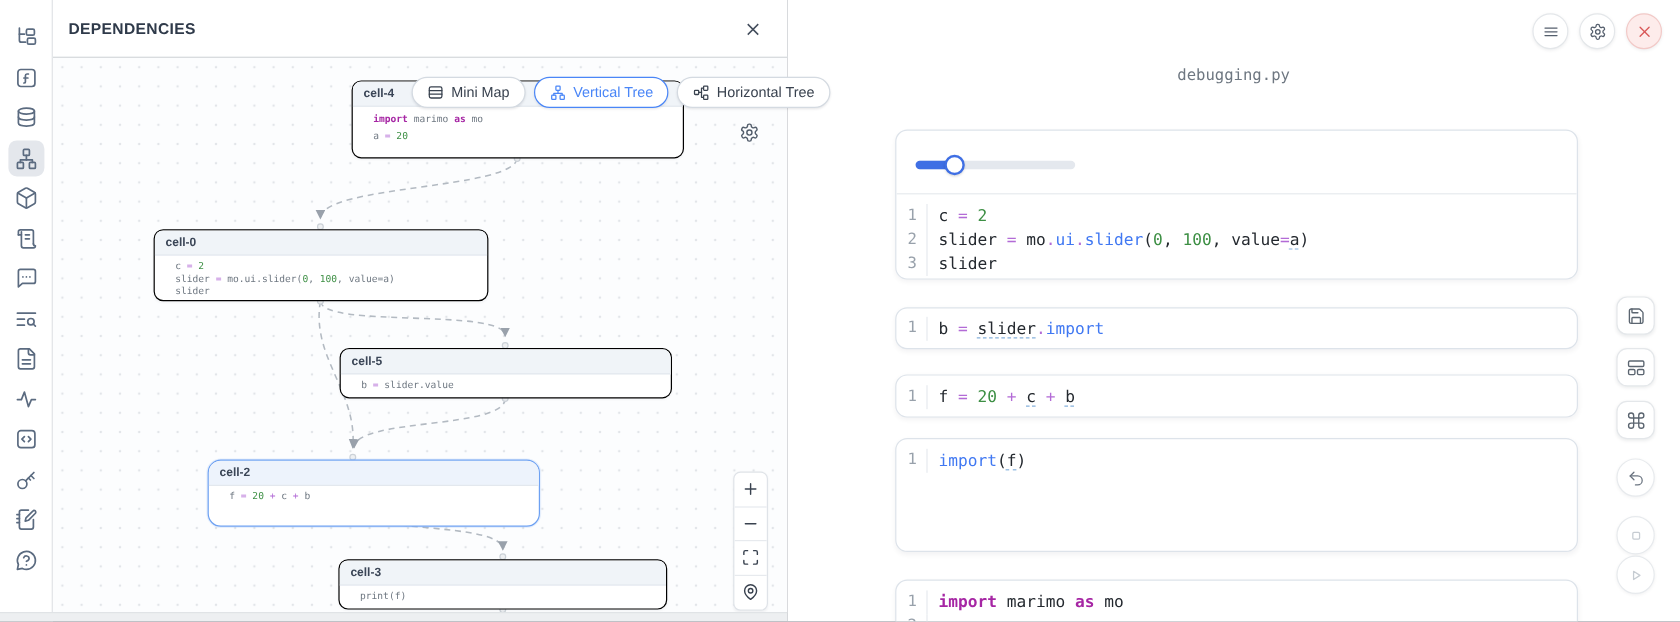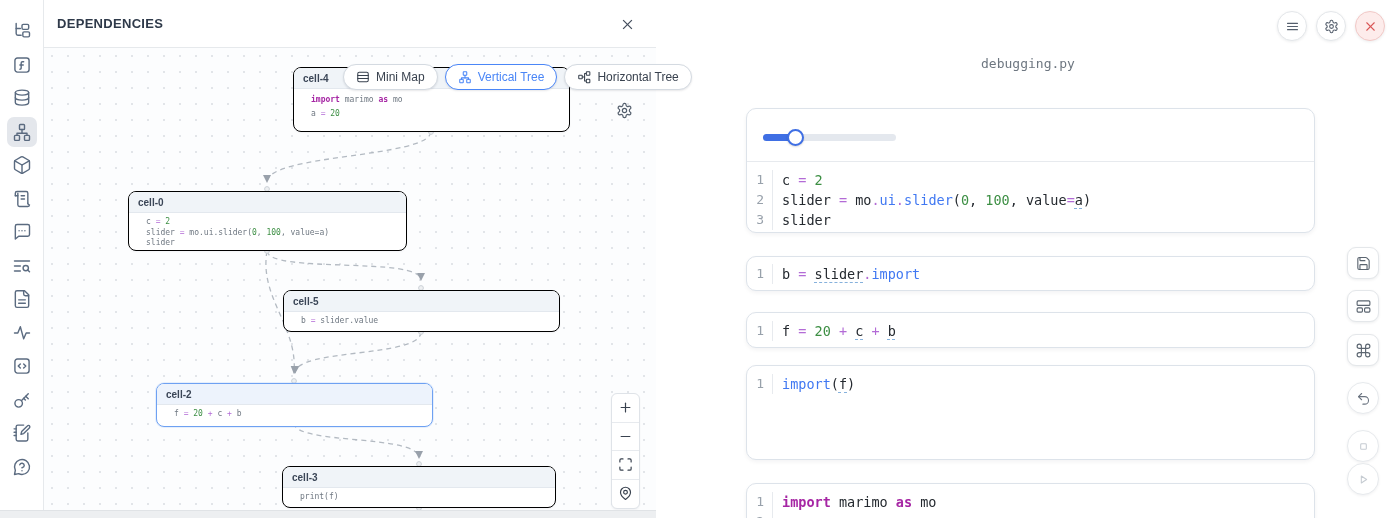--- a/index.html
+++ b/index.html
@@ -288,21 +288,21 @@
         <div class="code-row"><span class="code-text"><span class="tk-p2">slider </span><span class="tk-o">=</span><span class="tk-p2"> mo.ui.slider(</span><span class="tk-n">0</span><span class="tk-p2">, </span><span class="tk-n">100</span><span class="tk-p2">, value=a)</span></span></div>
         <div class="code-row"><span class="code-text"><span class="tk-p2">slider</span></span></div>
       </div>
   </div>
   <div class="gnode" style="left:283px; top:290px; width:277px; height:42px;">
     <div class="gnode-header">cell-5</div>
     <div class="gnode-body">
         <div class="code-row"><span class="code-text"><span class="tk-p2">b </span><span class="tk-o">=</span><span class="tk-p2"> slider.value</span></span></div>
       </div>
   </div>
-  <div class="gnode selected" style="left:156px; top:383px; width:277px; height:44px;">
+  <div class="gnode selected" style="left:173px; top:383px; width:277px; height:56px;border-radius:11px;">
     <div class="gnode-header">cell-2</div>
     <div class="gnode-body">
         <div class="code-row"><span class="code-text"><span class="tk-p2">f </span><span class="tk-o">=</span><span class="tk-p2"> </span><span class="tk-n">20</span><span class="tk-p2"> </span><span class="tk-o">+</span><span class="tk-p2"> c </span><span class="tk-o">+</span><span class="tk-p2"> b</span></span></div>
       </div>
   </div>
   <div class="gnode" style="left:282px; top:466px; width:274px; height:42px;">
     <div class="gnode-header">cell-3</div>
     <div class="gnode-body">
         <div class="code-row"><span class="code-text"><span class="tk-p2">print(f)</span></span></div>
       </div>

